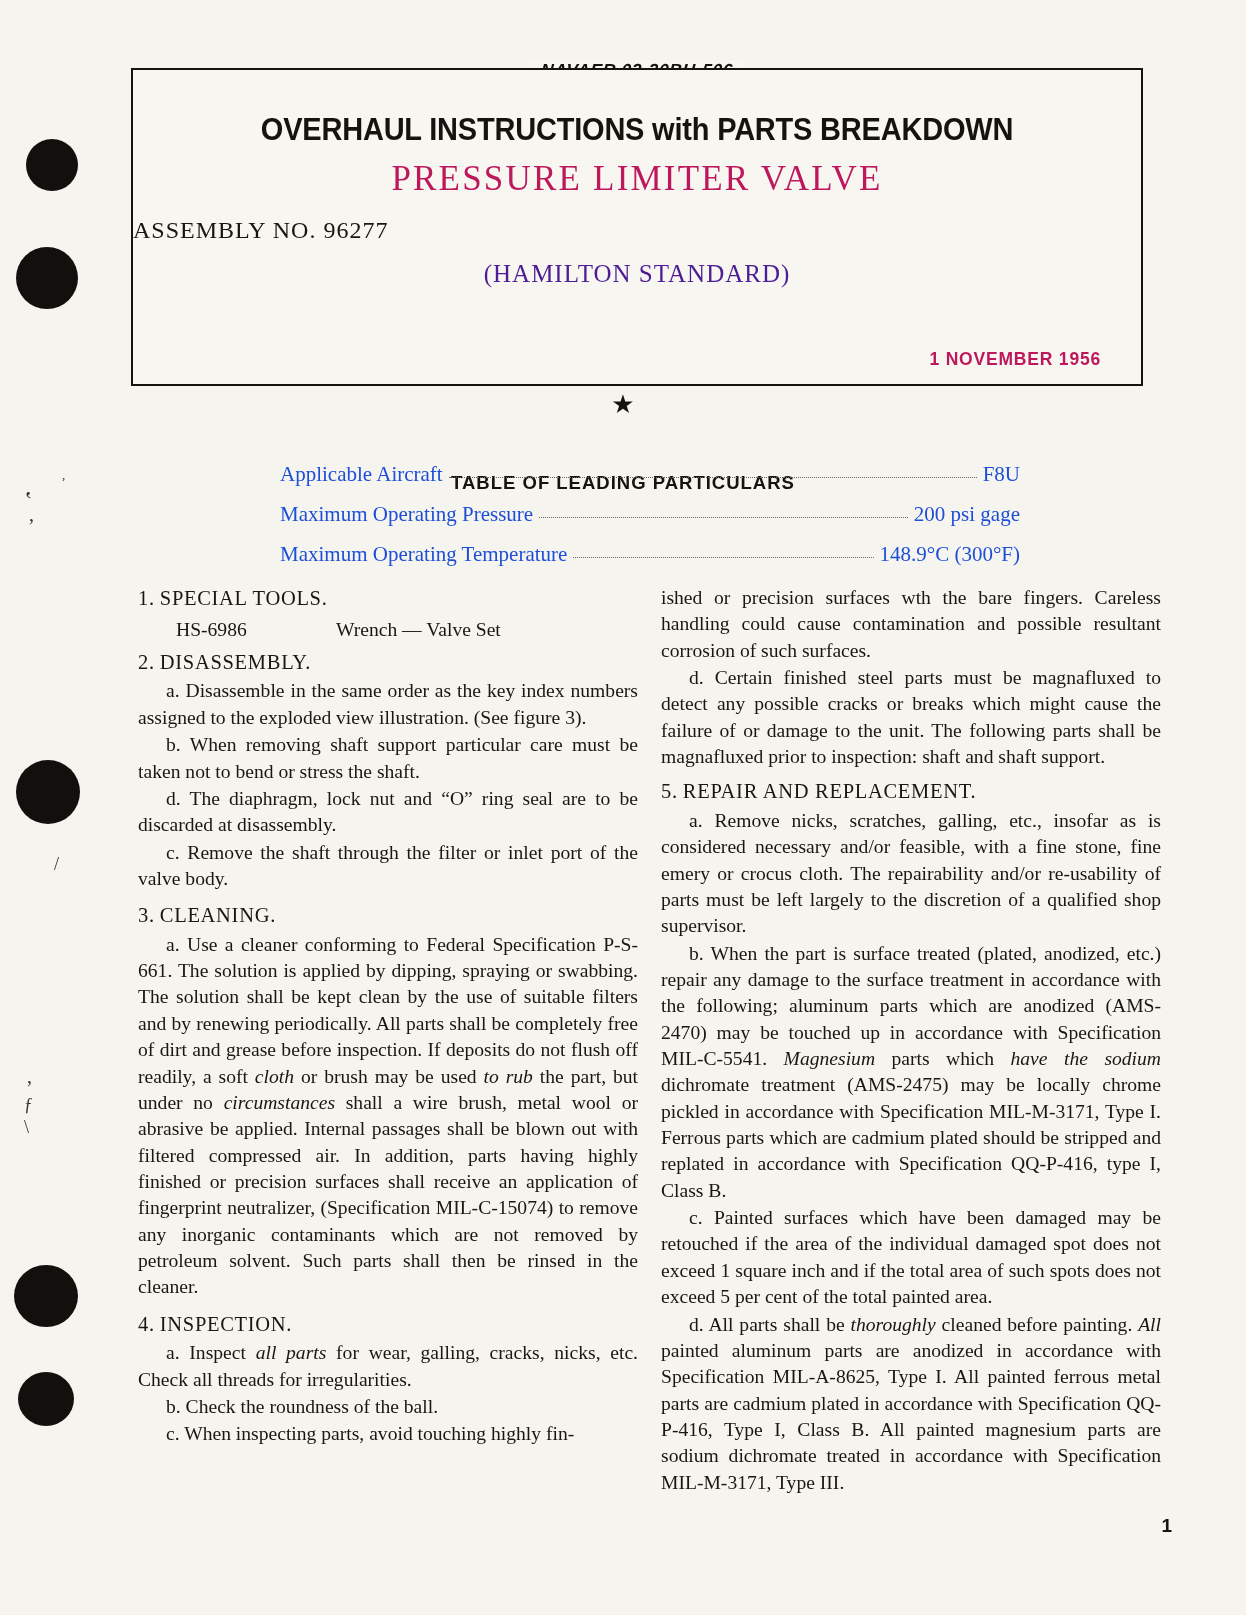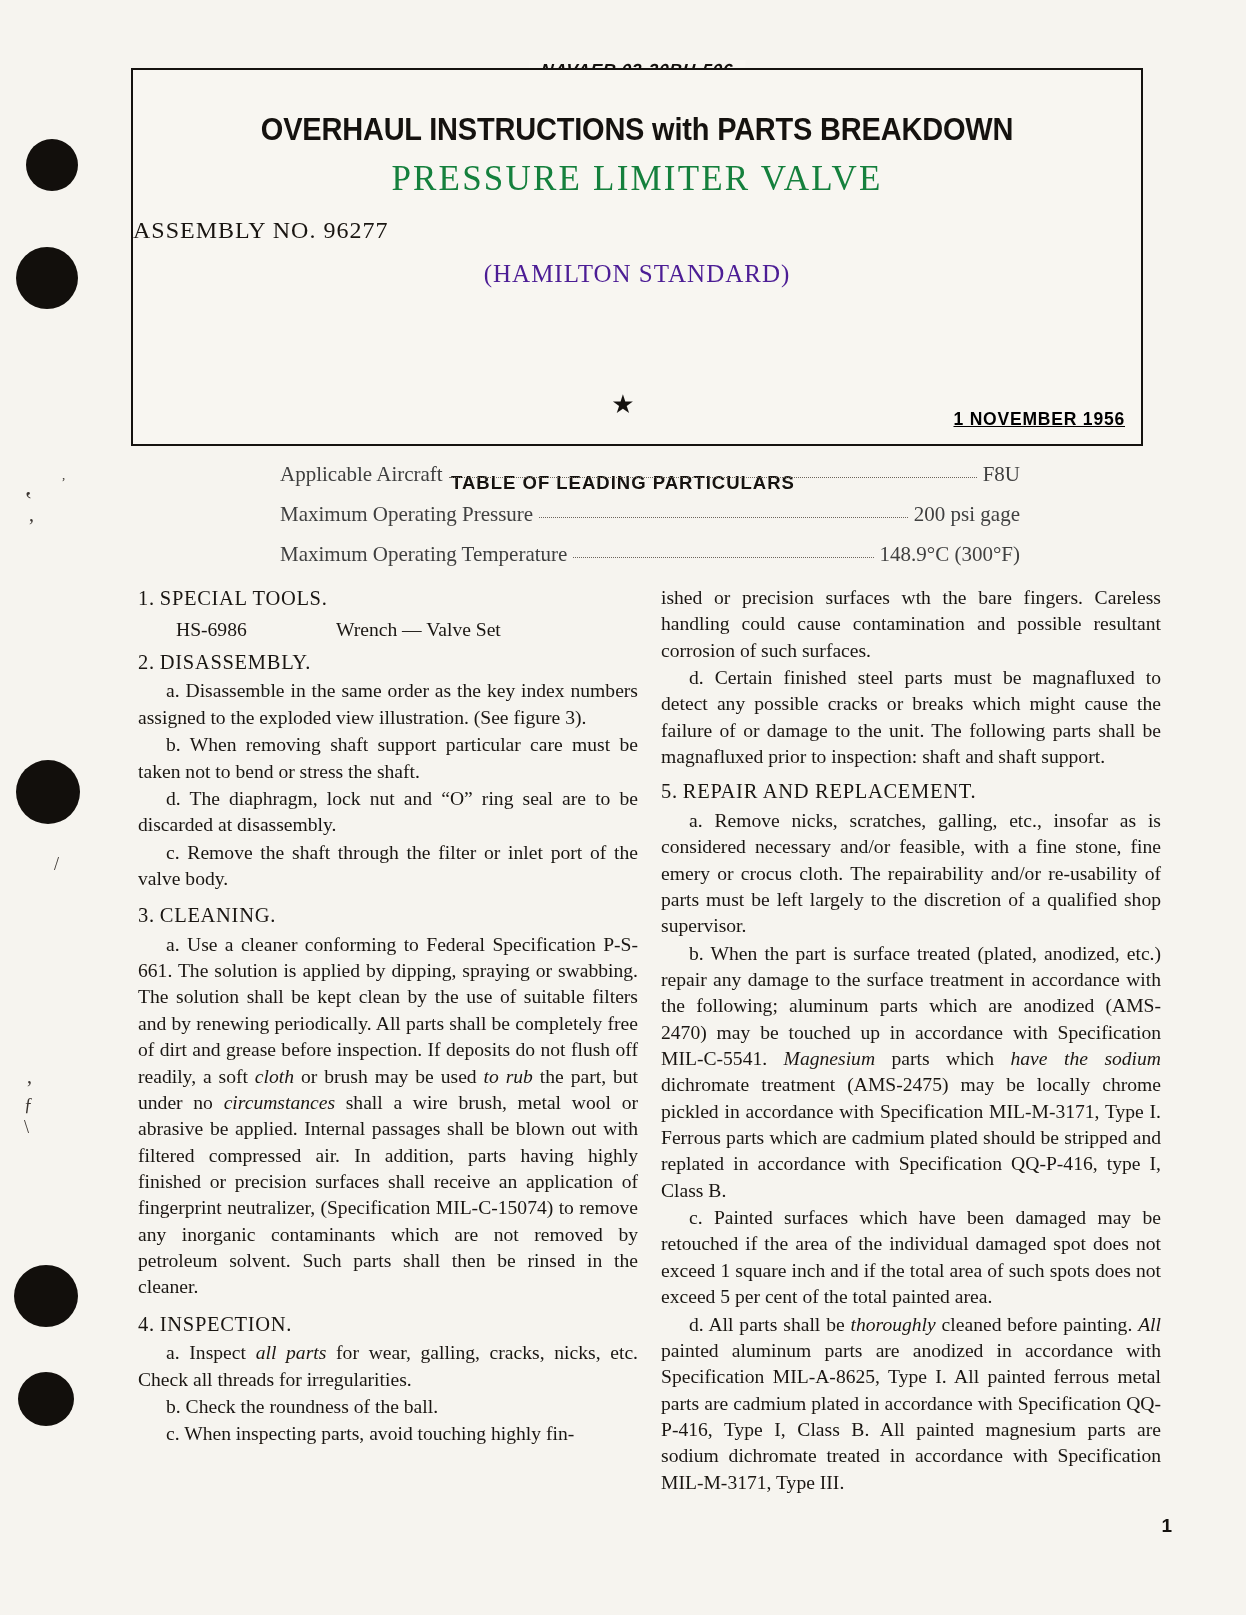--- a/index.html
+++ b/index.html
@@ -38,21 +38,21 @@
     font-size: 15px;
     line-height: 1;
   }
 
   
   .title-box {
     position: absolute;
     left: 131px;
     top: 68px;
     width: 1012px;
-    height: 378px;
+    height: 318px;
     border: 2.5px solid #15120f;
     box-sizing: border-box;
     background: #f8f6f1;
   }
   .navaer-bar {
     position: absolute;
     left: 131px;
     top: 58px;
     width: 1012px;
     height: 24px;
@@ -87,21 +87,21 @@
     letter-spacing: -0.2px;
     color: #15120f;
     margin-top: 42px;
     transform: scaleX(0.95);
   }
   .t-sub {
     text-align: center;
     font-family: "Liberation Serif", serif;
     font-size: 35px;
     letter-spacing: 2.2px;
-    color: #15803d;
+    color: #be185d;
     margin-top: 12px;
   }
   .t-asm {
     text-align: left;
     font-family: "Liberation Serif", serif;
     font-size: 24px;
     letter-spacing: 1.0px;
     color: #191511;
     margin-top: 18px;
   }
@@ -116,28 +116,27 @@
   .t-auth {
     text-align: center;
     font-family: "Liberation Serif", serif;
     font-size: 17.5px;
     color: #201b16;
     margin-top: 20px;
     line-height: 1.35;
   }
   .t-date {
     position: absolute;
-    right: 16px;
+    right: 40px;
     bottom: 14px;
     font-family: "Liberation Sans", sans-serif;
     font-weight: bold;
     font-size: 17.5px;
     letter-spacing: 0.8px;
-    color: #000000;
-    text-decoration: underline;
+    color: #be185d;
   }
 
   
   .star {
     position: absolute;
     left: 0; right: 0;
     top: 392px;
     text-align: center;
     font-size: 26px;
     line-height: 1;
@@ -161,21 +160,21 @@
     position: absolute;
     left: 280px;
     top: 462px;
     width: 740px;
   }
   .tlp-row {
     display: flex;
     align-items: baseline;
     font-family: "Liberation Serif", serif;
     font-size: 21px;
-    color: #404040;
+    color: #1d4ed8;
     margin-bottom: 15px;
   }
   .tlp-label { white-space: nowrap; }
   .tlp-dots {
     flex: 1 1 auto;
     margin: 0 6px;
     position: relative;
     top: -3px;
     border-bottom: 1.5px dotted #6d655c;
     height: 0;

